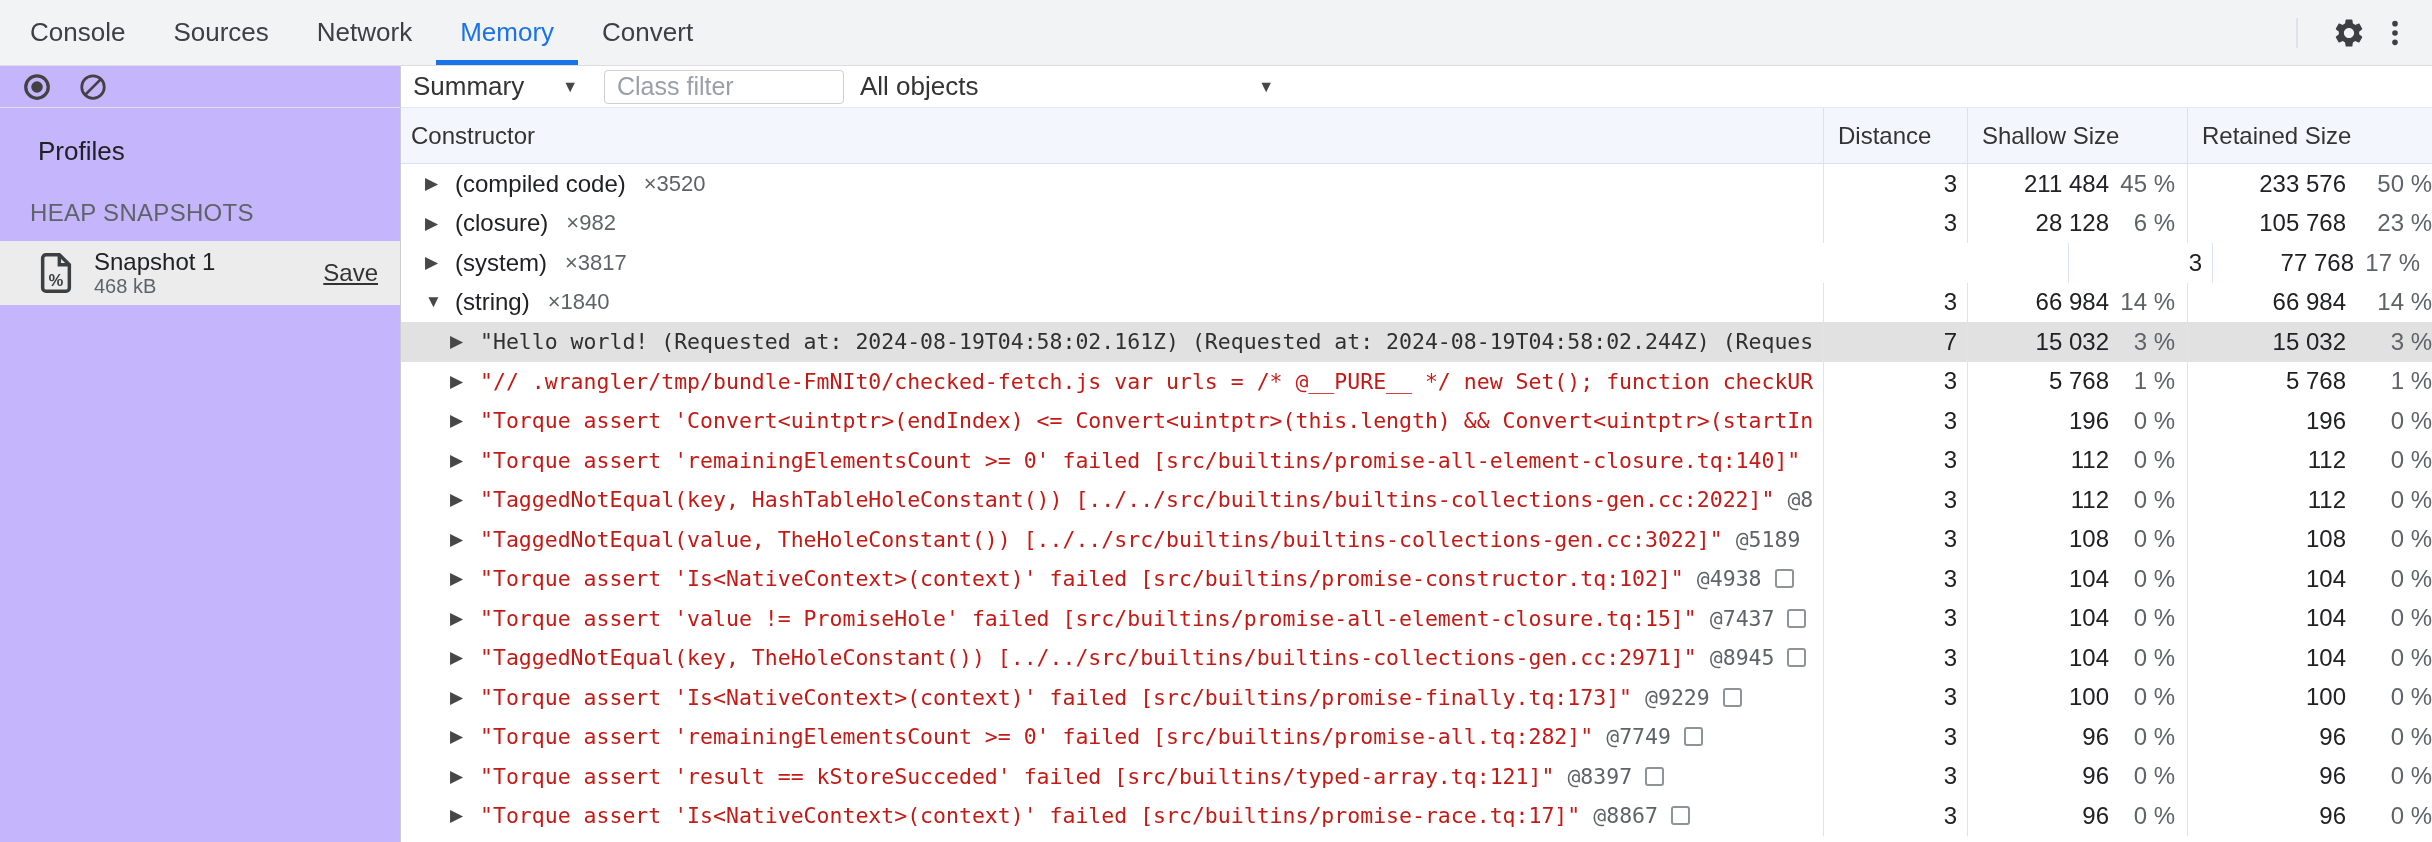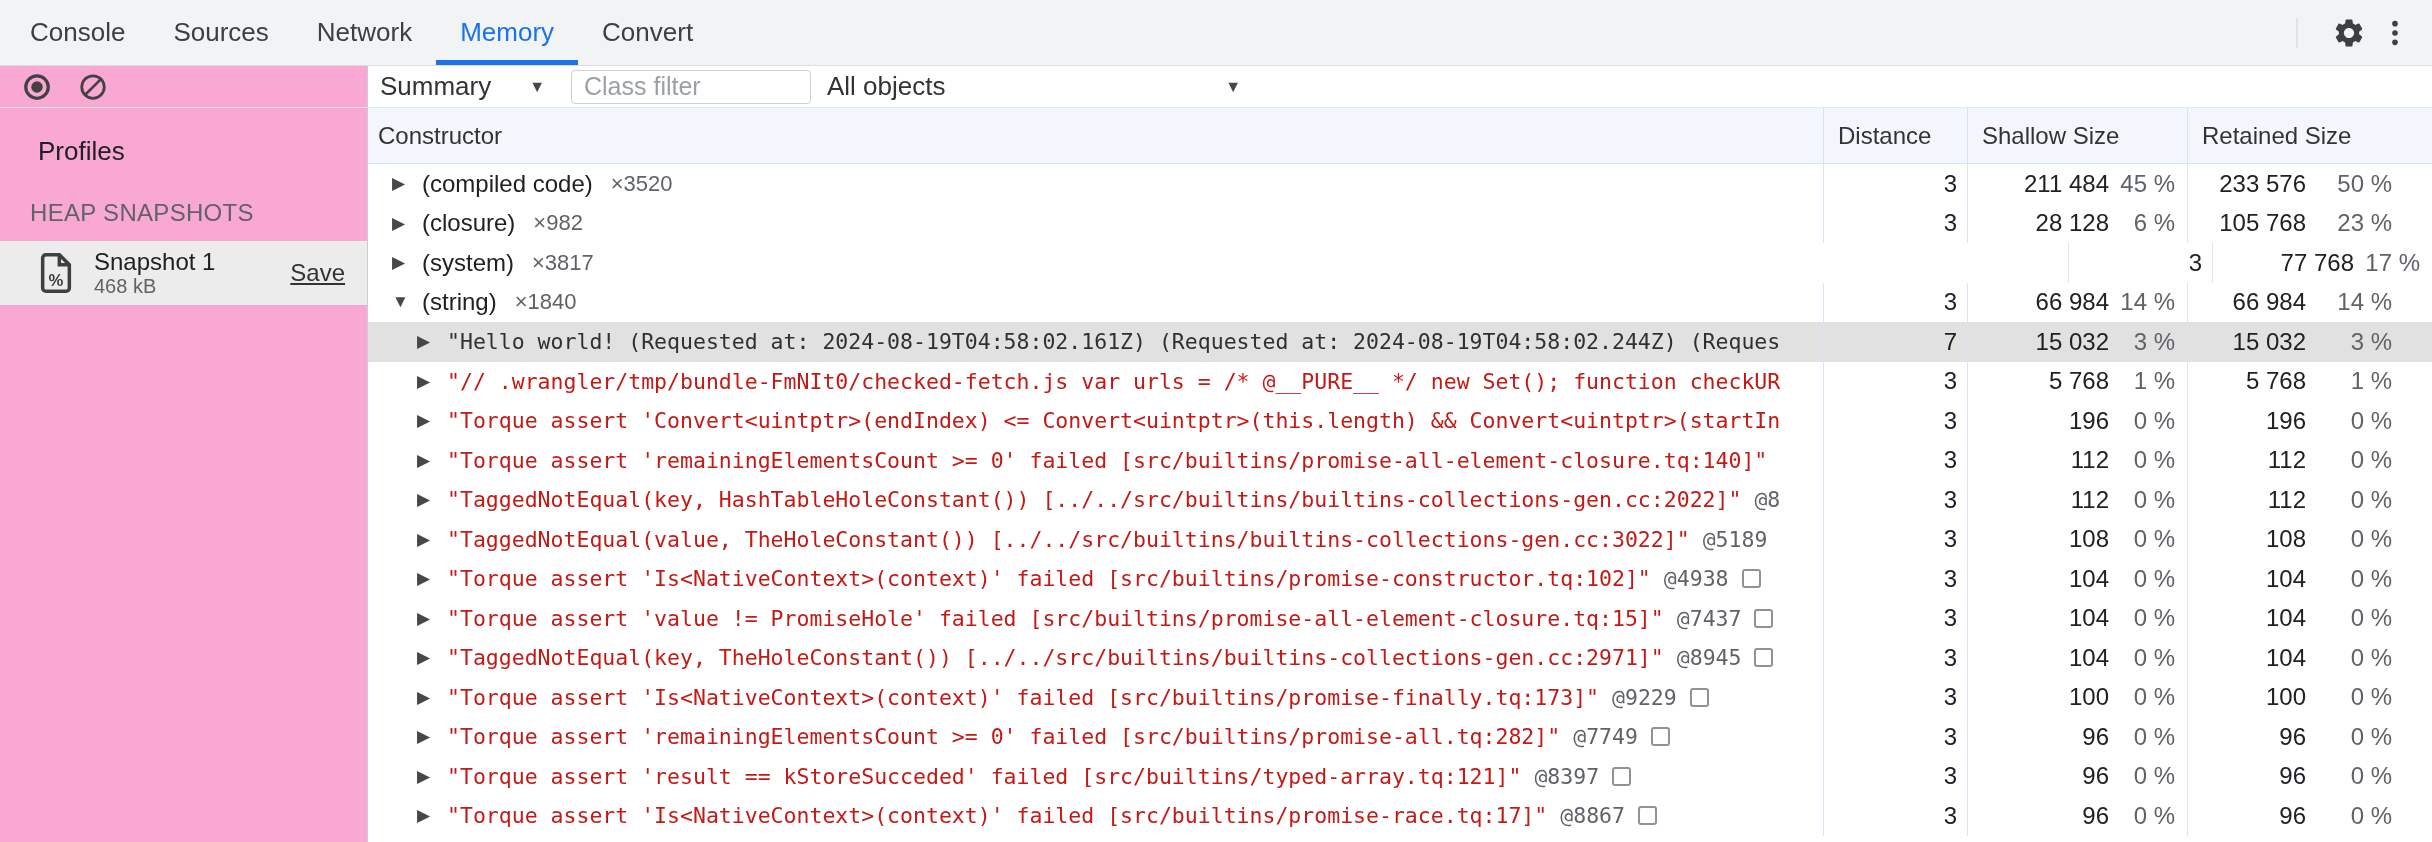--- a/index.html
+++ b/index.html
@@ -16,21 +16,21 @@
   .tab.active { color:#1a73e8; }
   .tab.active::after { content:""; position:absolute; left:0; right:0; bottom:0;
                        height:5px; background:#1a73e8; }
   .tabbar-right { margin-left:auto; display:flex; align-items:center; padding-right:14px; }
   .tb-divider { width:2px; height:30px; background:#dde3ea; margin-right:28px; }
   .iconbtn { width:46px; height:46px; display:flex; align-items:center; justify-content:center; }
   .iconbtn svg { display:block; }
 
   
   .mainrow { flex:1; display:flex; min-height:0; }
-  .sidebar { width:368px; flex:none; border-right:1px solid #cdcdcd; display:flex; flex-direction:column; background:#f9a8d4; }
+  .sidebar { width:401px; flex:none; border-right:1px solid #cdcdcd; display:flex; flex-direction:column; background:#c4b5fd; }
   .side-toolbar { height:42px; flex:none; border-bottom:1px solid #e0e0e0;
                   display:flex; align-items:center; gap:10px; padding-left:14px; }
   .profiles-title { font-size:26px; color:#202124; padding:28px 0 0 38px; }
   .section-label { font-size:24px; color:#5f6368; padding:32px 0 14px 30px; letter-spacing:.3px; }
   .snapshot-item { height:64px; background:#ececec; display:flex; align-items:center; padding:0 22px 0 36px; }
   .snap-icon { flex:none; margin-right:18px; }
   .snap-text { display:flex; flex-direction:column; line-height:1.15; }
   .snap-name { font-size:24px; color:#202124; }
   .snap-size { font-size:20px; color:#5f6368; }
   .save-link { margin-left:auto; font-size:24px; color:#333; text-decoration:underline; cursor:pointer; }
@@ -64,21 +64,21 @@
   .glabel { font-size:24px; color:#202124; }
   .gcount { font-size:22px; color:#5f6368; margin-left:18px; }
   .sstr { font-family:"DejaVu Sans Mono", monospace; font-size:21.5px; }
   .sstr.red { color:#c41a16; } .sstr.dark { color:#303030; }
   .sid { font-family:"DejaVu Sans Mono", monospace; font-size:21.5px; color:#5f6368; margin-left:13px; }
   .sbox { width:19px; height:19px; border:2px solid #8e9398; border-radius:3px; margin-left:13px; flex:none; }
   .c-dist { width:144px; flex:none; border-left:1px solid #d9e4f5; height:100%;
             display:flex; align-items:center; justify-content:flex-end; padding-right:10px; font-size:24px; }
   .c-num { flex:none; border-left:1px solid #d9e4f5; height:100%; display:flex;
            align-items:center; justify-content:flex-end; font-size:24px; }
-  .c-shal { width:220px; padding-right:12px; } .c-ret { width:245px; padding-right:40px; }
+  .c-shal { width:220px; padding-right:12px; } .c-ret { width:245px; }
   .pct { color:#5f6368; display:inline-block; text-align:right; }
   .c-shal .pct { width:66px; } .c-ret .pct { width:86px; }
   .num { color:#202124; }
 </style>
 </head>
 <body>
 
 <div class="app">
 
   <header class="tabbar">

